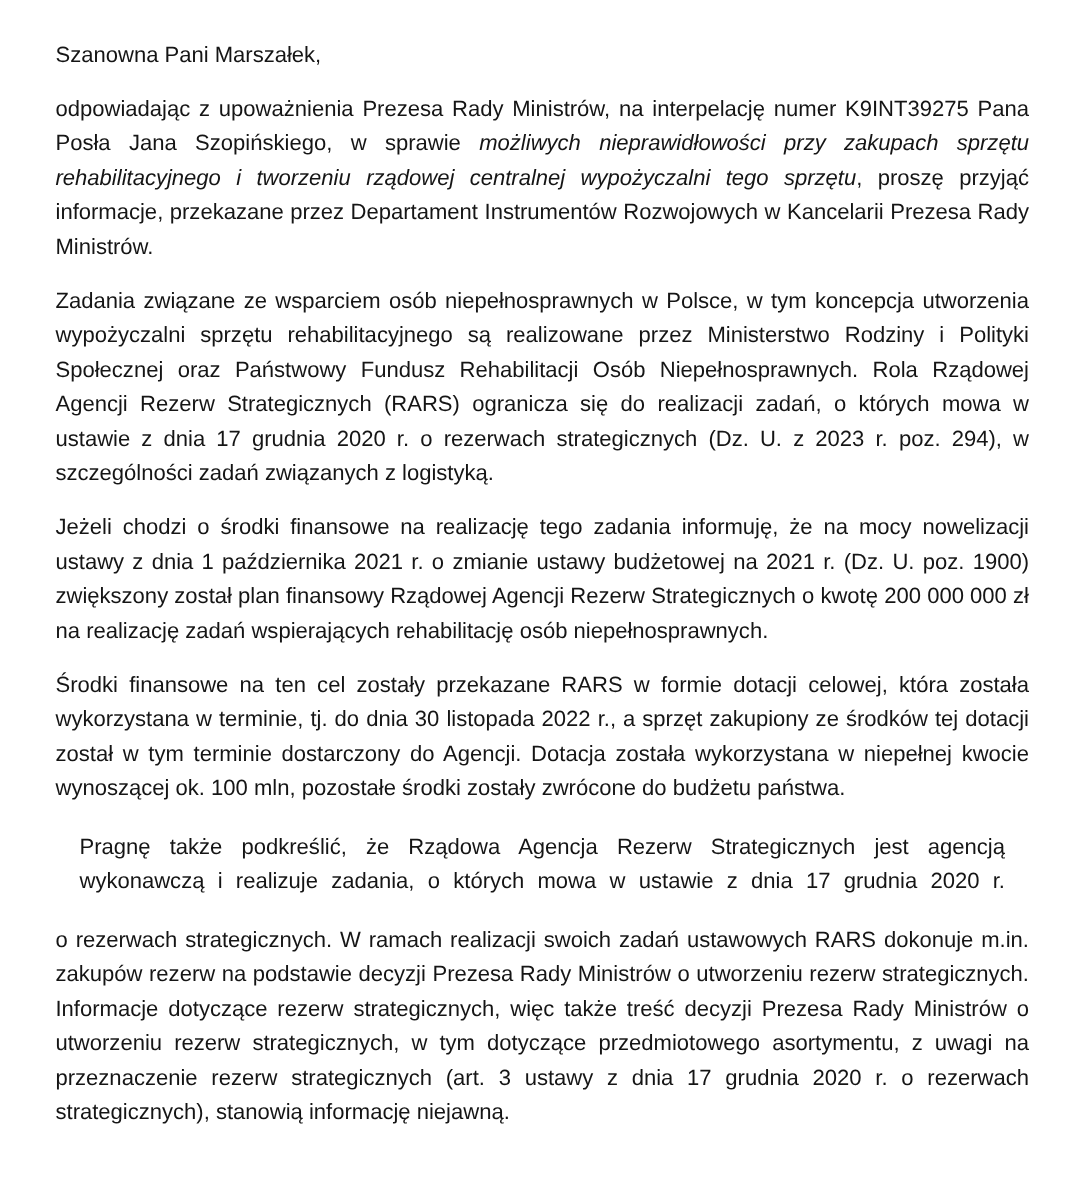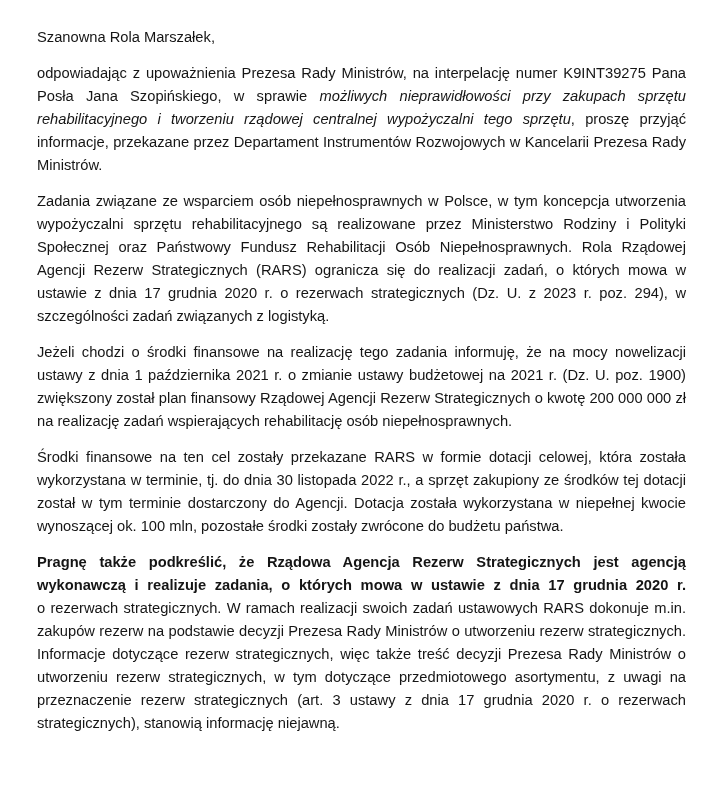--- a/index.html
+++ b/index.html
@@ -28,35 +28,34 @@
     margin: 0 0 13px 0;
     text-align: justify;
   }
   .salutation {
     text-align: left !important;
   }
   em.emphasis {
   }
   
   .classified-lead {
-    margin: 0 !important;
+    margin: 16px !important;
     text-align: justify;
     text-align-last: justify;
-    font-weight: bold;
   }
   .classified-rest {
     margin: 0 !important;
   }
 </style>
 </head>
 <body>
 
 <div class="page">
 
-  <p class="salutation">Szanowna Rola Marszałek,</p>
+  <p class="salutation">Szanowna Pani Marszałek,</p>
 
   <p><span>odpowiadając z upoważnienia Prezesa Rady Ministrów, na interpelację numer K9INT39275 Pana Posła Jana Szopińskiego, w sprawie </span><em class="emphasis">możliwych nieprawidłowości przy zakupach sprzętu rehabilitacyjnego i tworzeniu rządowej centralnej wypożyczalni tego sprzętu</em><span>, proszę przyjąć informacje, przekazane przez Departament Instrumentów Rozwojowych w Kancelarii Prezesa Rady Ministrów.</span></p>
 
   <p>Zadania związane ze wsparciem osób niepełnosprawnych w Polsce, w tym koncepcja utworzenia wypożyczalni sprzętu rehabilitacyjnego są realizowane przez Ministerstwo Rodziny i Polityki Społecznej oraz Państwowy Fundusz Rehabilitacji Osób Niepełnosprawnych. Rola Rządowej Agencji Rezerw Strategicznych (RARS) ogranicza się do realizacji zadań, o których mowa w ustawie z dnia 17 grudnia 2020 r. o rezerwach strategicznych (Dz. U. z 2023 r. poz. 294), w szczególności zadań związanych z logistyką.</p>
 
 
   <p>Jeżeli chodzi o środki finansowe na realizację tego zadania informuję, że na mocy nowelizacji ustawy z dnia 1 października 2021 r. o zmianie ustawy budżetowej na 2021 r. (Dz. U. poz. 1900) zwiększony został plan finansowy Rządowej Agencji Rezerw Strategicznych o kwotę 200 000 000 zł na realizację zadań wspierających rehabilitację osób niepełnosprawnych.</p>
 
   <p>Środki finansowe na ten cel zostały przekazane RARS w formie dotacji celowej, która została wykorzystana w terminie, tj. do dnia 30 listopada 2022 r., a sprzęt zakupiony ze środków tej dotacji został w tym terminie dostarczony do Agencji. Dotacja została wykorzystana w niepełnej kwocie wynoszącej ok. 100 mln, pozostałe środki zostały zwrócone do budżetu państwa.</p>
 

